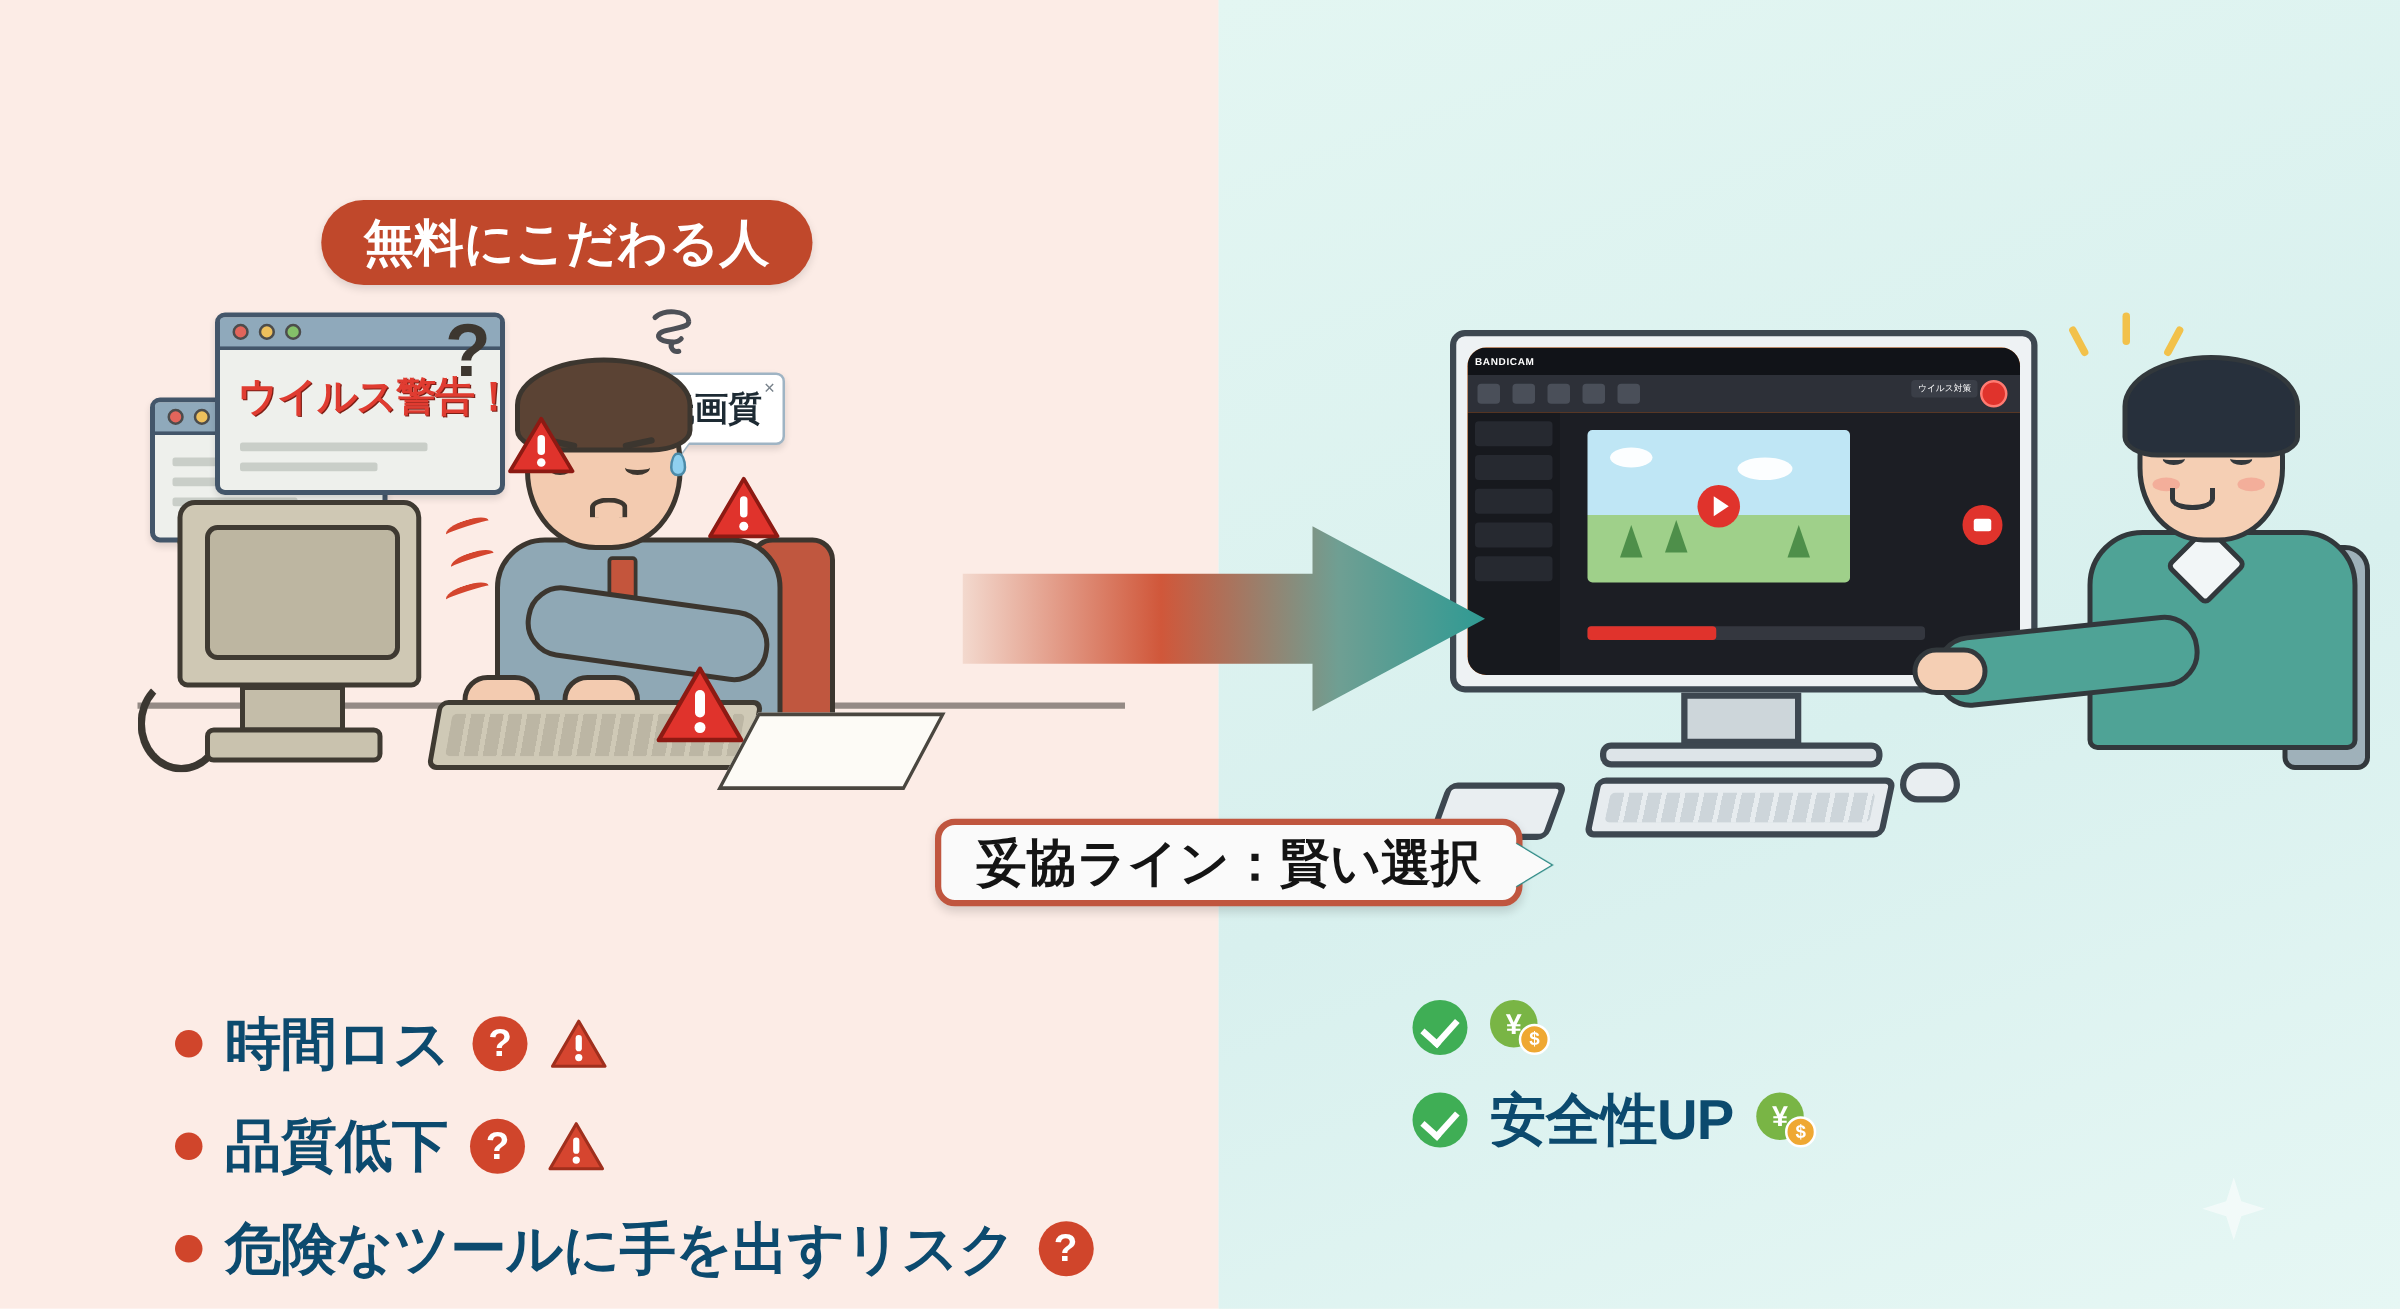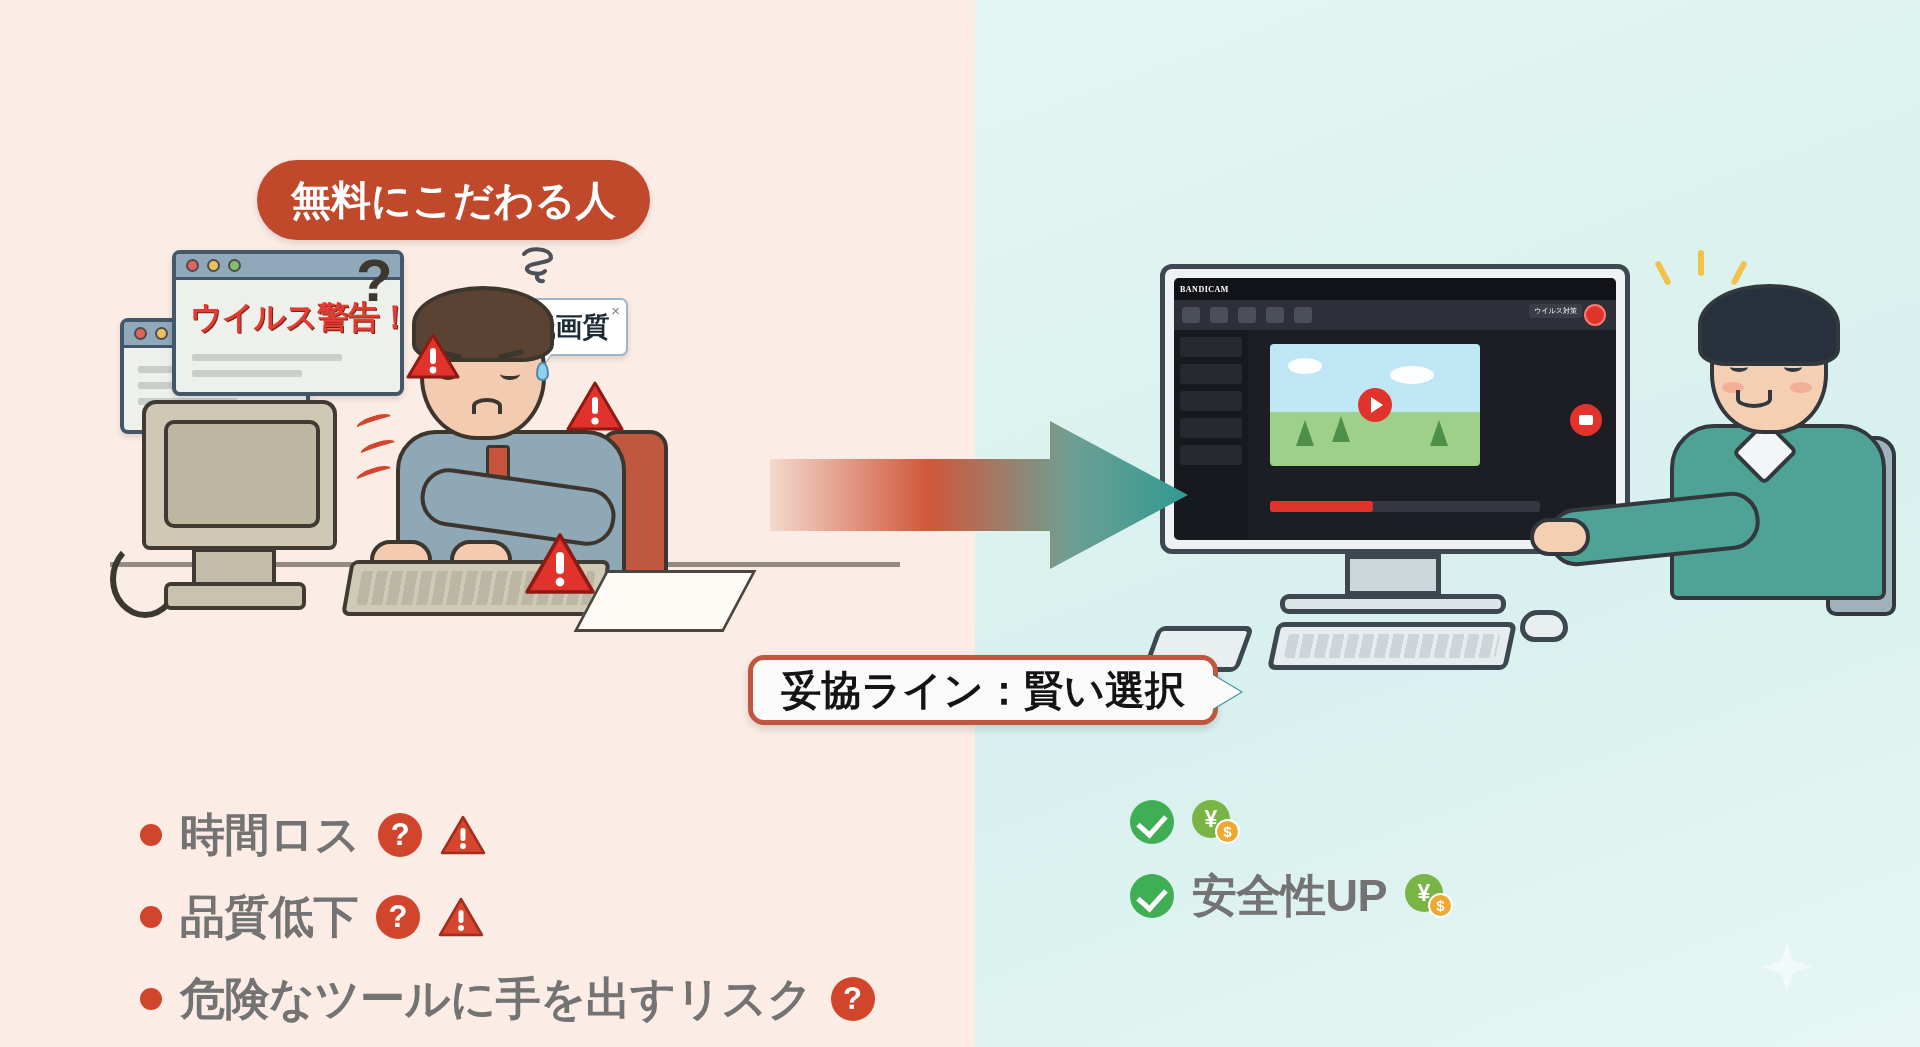--- a/index.html
+++ b/index.html
@@ -17,21 +17,21 @@
 
   
   .title{position:absolute;left:0;top:26px;width:1920px;text-align:center;
      font-size:75px;font-weight:bold;color:#111;letter-spacing:-1px;
      line-height:1.08;white-space:nowrap;z-index:40;
      text-shadow:0 2px 0 rgba(255,255,255,.35);}
 
   
   .badge{position:absolute;display:flex;align-items:center;justify-content:center;
      border-radius:40px;color:#fff;font-weight:bold;font-size:40px;
-     padding:0 34px;height:80px;white-space:nowrap;z-index:35;
+     padding:0 34px;height:68px;white-space:nowrap;z-index:35;
      box-shadow:0 3px 7px rgba(0,0,0,.13);text-align:center;}
   .badge-left{left:257px;top:160px;background:#c0482b;}
   .badge-right{left:1147px;top:160px;background:#2f8a86;}
 
   
   .illus{position:absolute;z-index:10;}
   .illus-left{left:120px;top:240px;width:760px;height:400px;}
   .illus-right{left:1150px;top:250px;width:730px;height:420px;}
 
   
@@ -106,21 +106,21 @@
 
   .anger{position:absolute;width:36px;height:12px;border-top:5px solid #d4452e;border-radius:50%;}
 
   
   .qmark{position:absolute;left:236px;top:6px;font-size:60px;font-weight:bold;color:#3d3730;}
   .swirl{position:absolute;left:390px;top:0px;width:56px;height:56px;}
 
   
   .mon-frame{position:absolute;left:10px;top:14px;width:470px;height:290px;background:#eef2f4;
        border:5px solid #3d4750;border-radius:12px;padding:8px;}
-  .mon-screen{position:absolute;inset:9px;background:#f97316;border-radius:5px;overflow:hidden;font-family:Liberation Serif, serif;}
+  .mon-screen{position:absolute;inset:9px;background:#f97316;border-radius:15px;overflow:hidden;}
   .app-top{position:absolute;left:0;top:0;width:100%;height:22px;background:#111318;
        display:flex;align-items:center;padding:0 6px;gap:4px;}
   .app-logo{font-size:8px;color:#fff;font-weight:bold;letter-spacing:.5px;}
   .app-tool{position:absolute;left:0;top:22px;width:100%;height:30px;background:#2d3038;
        display:flex;align-items:center;gap:10px;padding:0 8px;}
   .tool-ic{width:18px;height:16px;background:#4a4f59;border-radius:3px;}
   .rec-btn{position:absolute;right:10px;top:26px;width:22px;height:22px;border-radius:50%;
        background:#e0332c;border:2px solid #ff7b72;}
   .app-side{position:absolute;left:0;top:52px;width:74px;bottom:0;background:#17191e;}
   .side-row{height:20px;margin:7px 6px;background:#262930;border-radius:3px;}
@@ -185,21 +185,21 @@
      box-shadow:0 4px 8px rgba(0,0,0,.14);}
   .callout .tail{position:absolute;right:-28px;top:14px;width:0;height:0;
      border-top:18px solid transparent;border-bottom:18px solid transparent;
      border-left:30px solid #fafafa;filter:drop-shadow(2px 0 0 #2f8a86);}
 
   
   .list{position:absolute;z-index:30;}
   .list-left{left:140px;top:805px;width:760px;}
   .list-right{left:1130px;top:800px;width:760px;}
   .li{display:flex;align-items:center;gap:18px;margin-bottom:22px;white-space:nowrap;}
-  .li .txt{font-size:45px;font-weight:bold;color:#737373;letter-spacing:-.5px;}
+  .li .txt{font-size:45px;font-weight:bold;color:#0c4a6e;letter-spacing:-.5px;}
   .bull{width:22px;height:22px;border-radius:50%;background:#d0452b;flex:none;}
   .check{width:44px;height:44px;border-radius:50%;background:#3fae55;flex:none;position:relative;}
   .check::after{content:"";position:absolute;left:13px;top:9px;width:13px;height:22px;
      border:5px solid #fff;border-top:none;border-left:none;transform:rotate(42deg);}
   .emo{display:inline-flex;align-items:center;flex:none;}
   .q-badge{width:44px;height:44px;border-radius:50%;background:#d0452b;color:#fff;
      font-size:31px;font-weight:bold;display:flex;align-items:center;justify-content:center;flex:none;}
   .money{position:relative;width:48px;height:44px;flex:none;}
   .money .yen{position:absolute;left:0;top:0;width:38px;height:38px;border-radius:50%;
      background:#79b545;color:#fff;font-size:23px;font-weight:bold;

